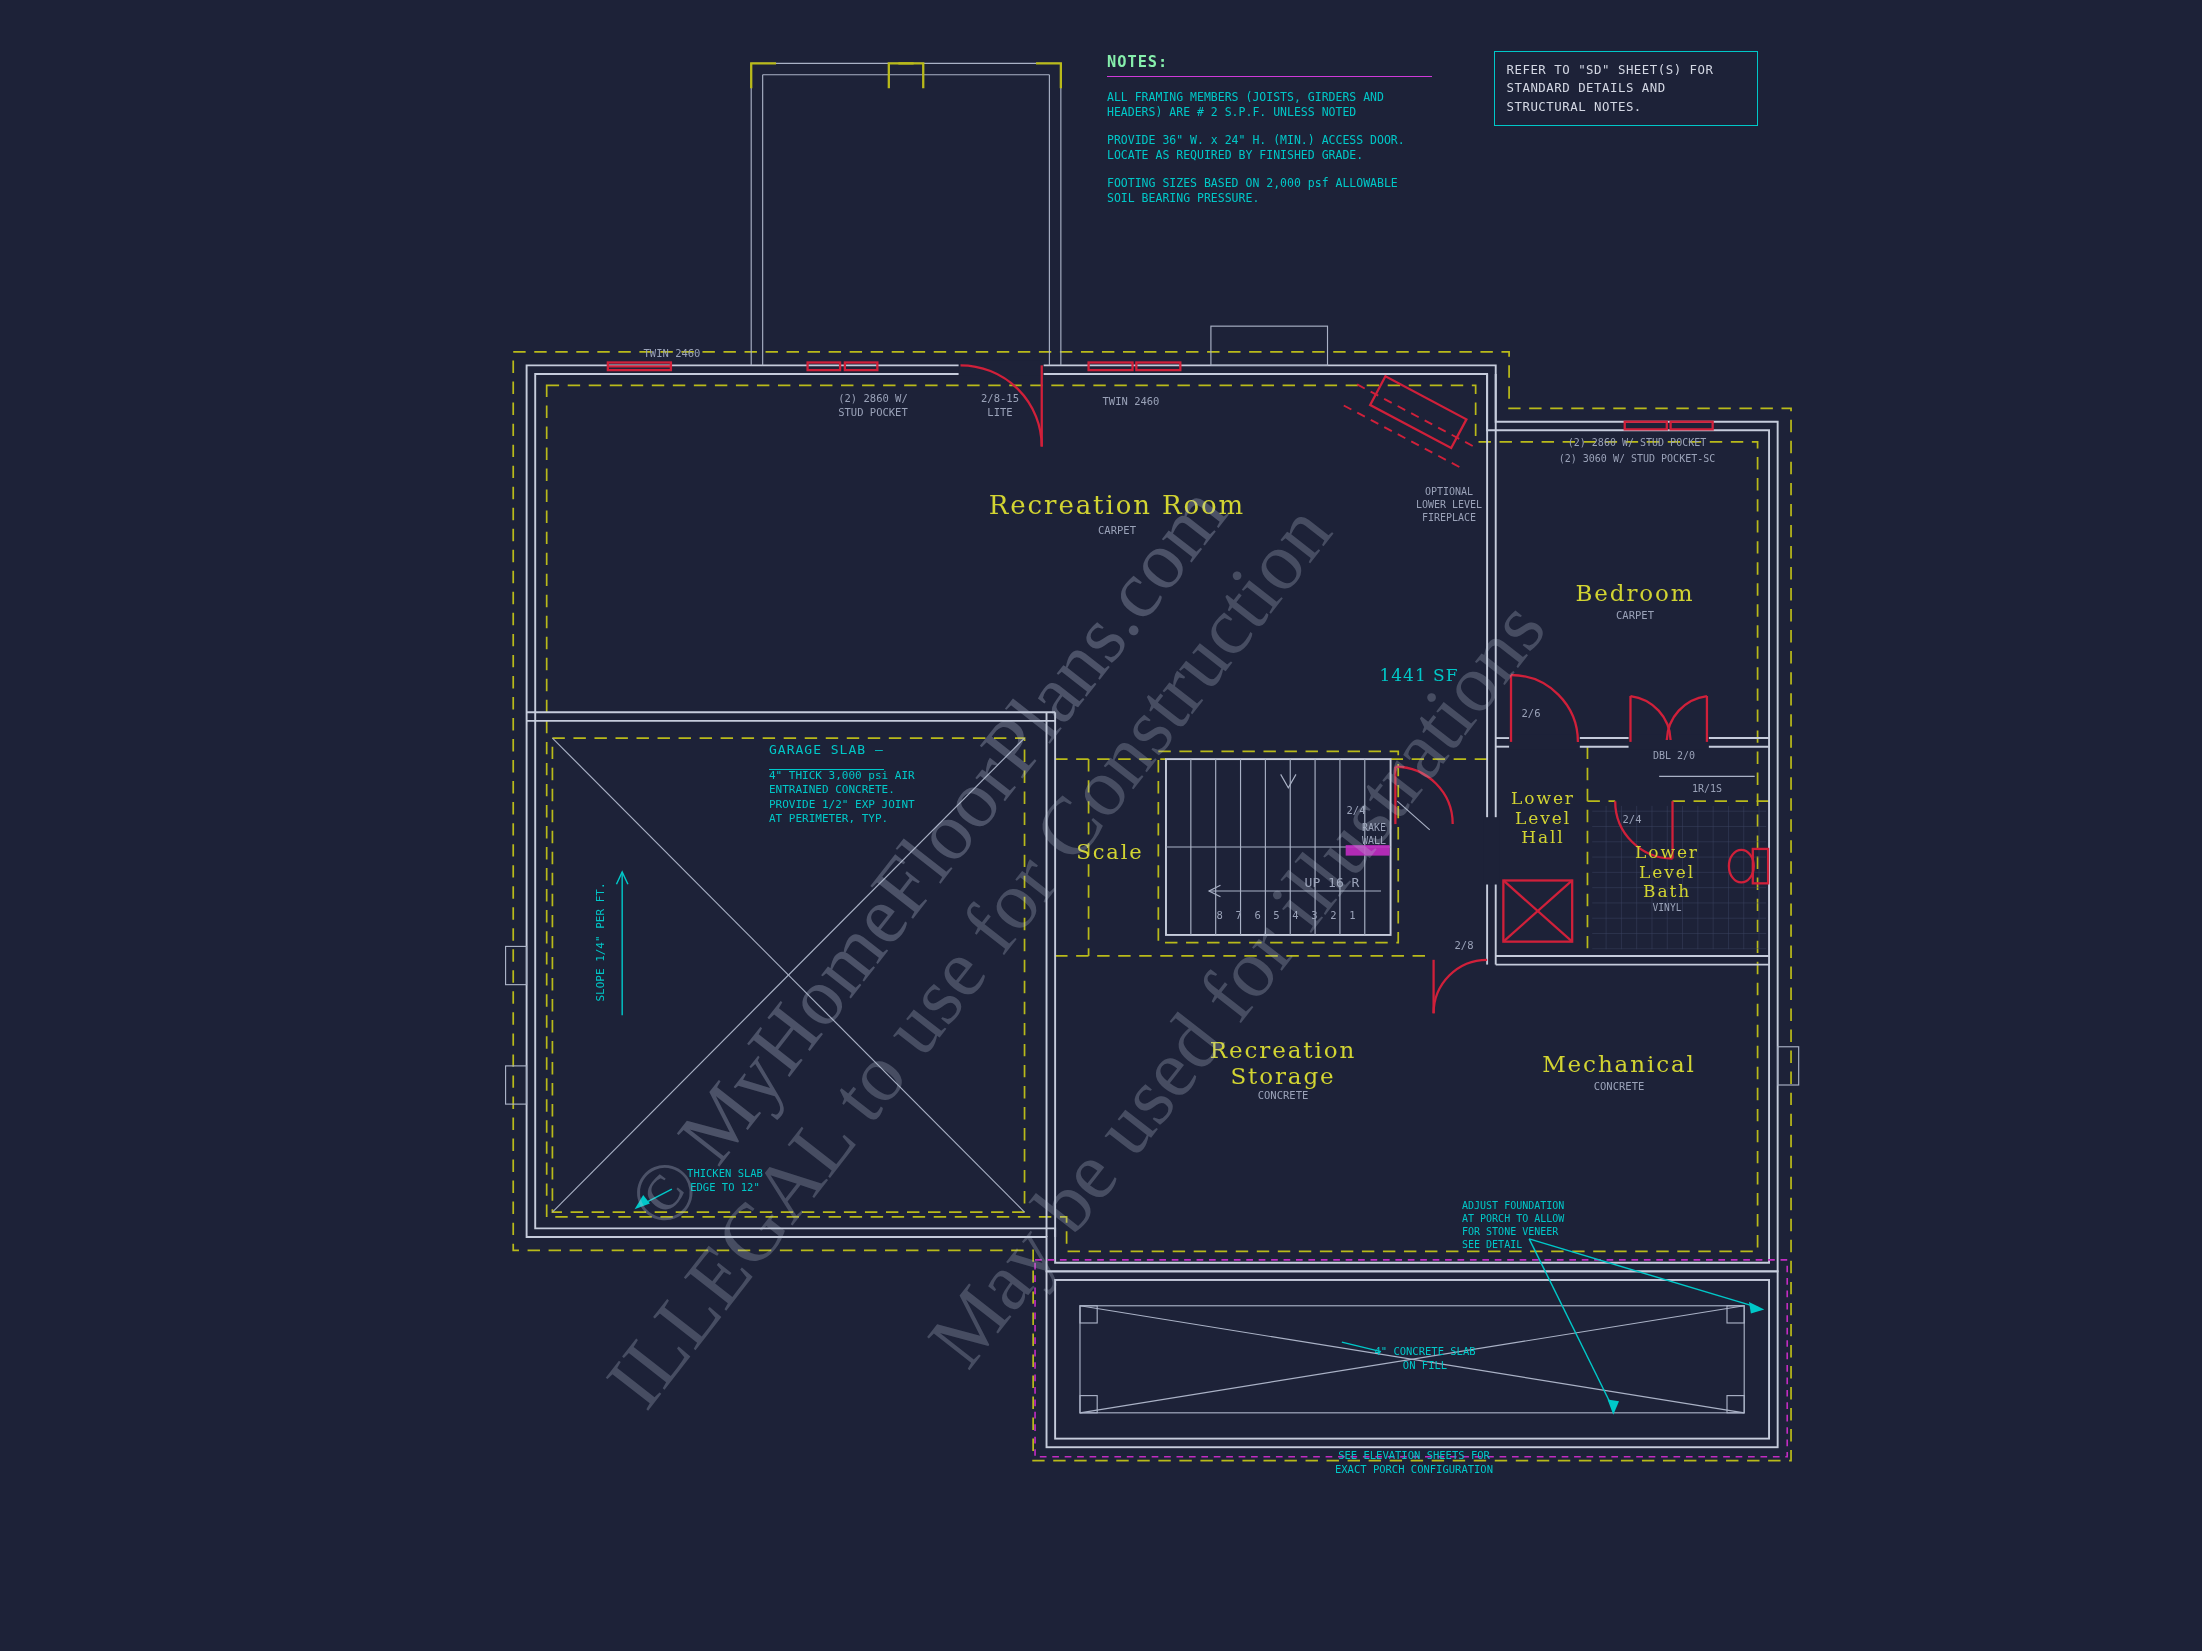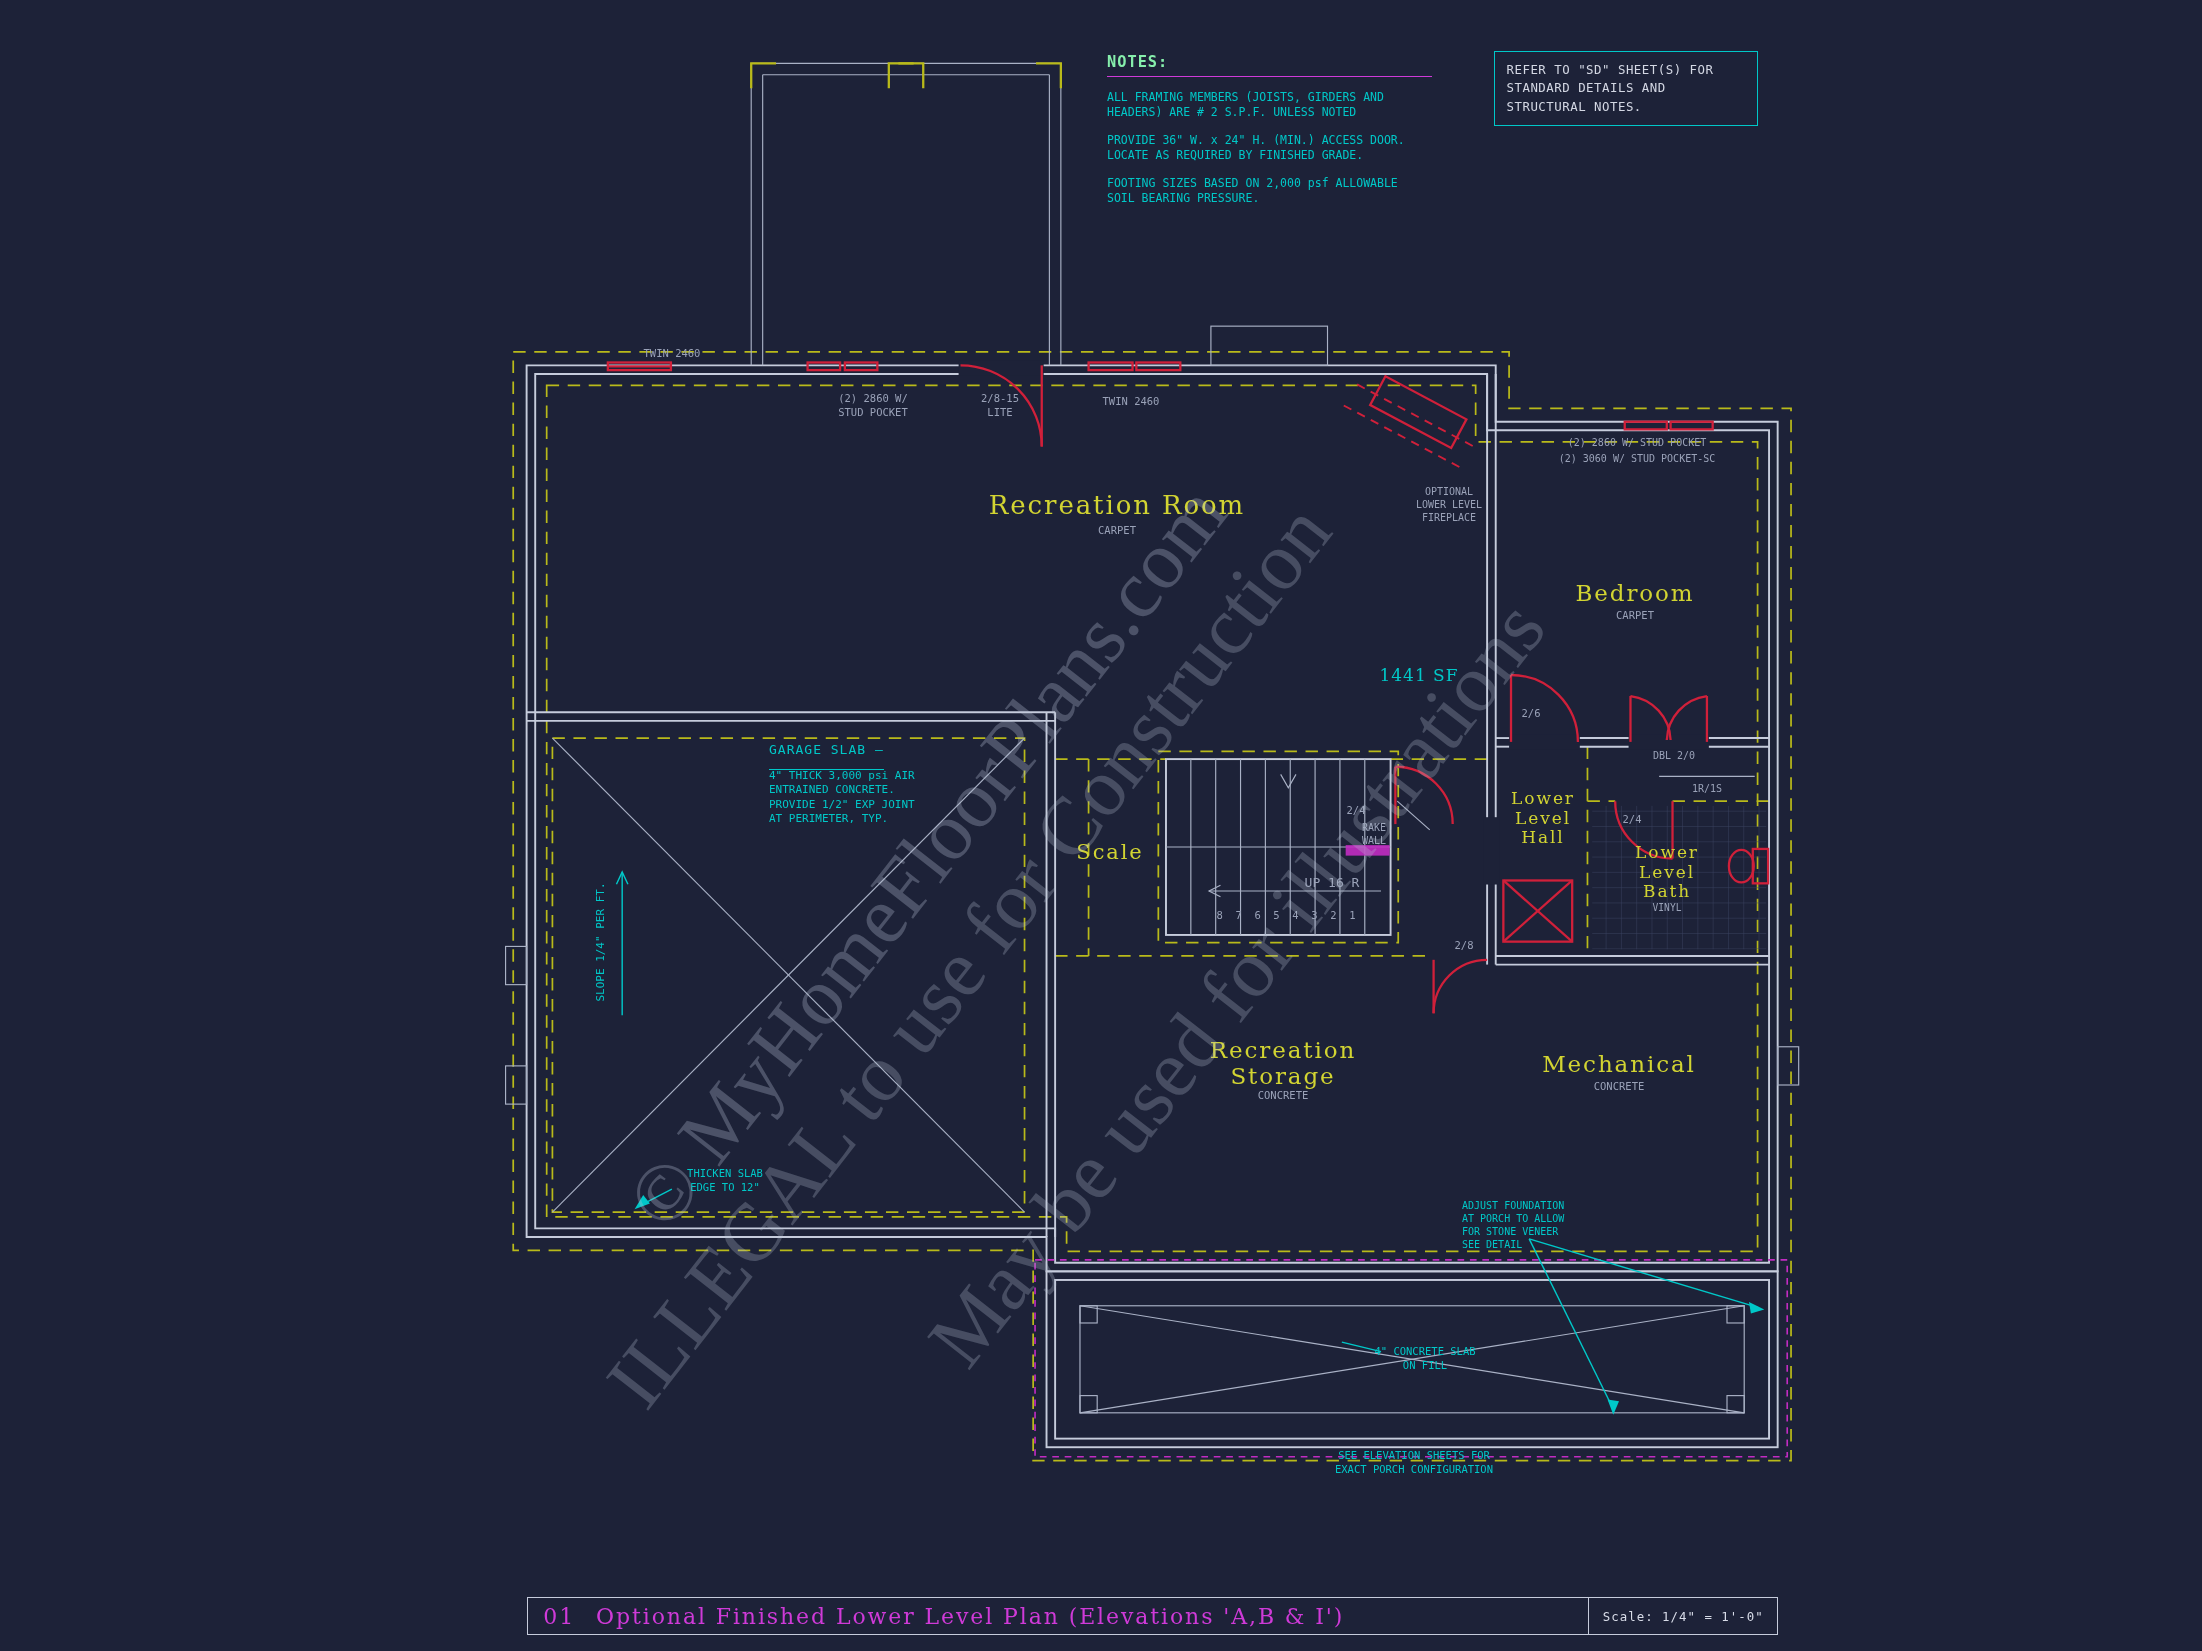--- a/index.html
+++ b/index.html
@@ -279,20 +279,15 @@
 SEE DETAIL</div>
   <div class="t cn mono" style="left:1425px;top:1359px;font-size:10.5px;">4" CONCRETE SLAB
 ON FILL</div>
   <div class="t cn mono" style="left:1414px;top:1463px;font-size:10.5px;">SEE ELEVATION SHEETS FOR
 EXACT PORCH CONFIGURATION</div>
 
   <div class="wm" style="left:927px;top:857px;font-size:82px;">© MyHomeFloorPlans.com</div>
   <div class="wm" style="left:969px;top:956px;font-size:82px;color:rgba(185,195,215,0.27);">ILLEGAL to use for Construction</div>
   <div class="wm" style="left:1237px;top:984px;font-size:82px;color:rgba(185,195,215,0.27);">May be used for illustrations</div>
 
-  <div class="titlebar">
-    <span class="tb-num">01</span>
-    <span class="tb-title">Optional Finished Lower Level Plan (Elevations 'A,B &amp; I')</span>
-    <span class="tb-scale mono">Scale: 1/4" = 1'-0"</span>
-  </div>
 
 </div>
 
 
 </body></html>

